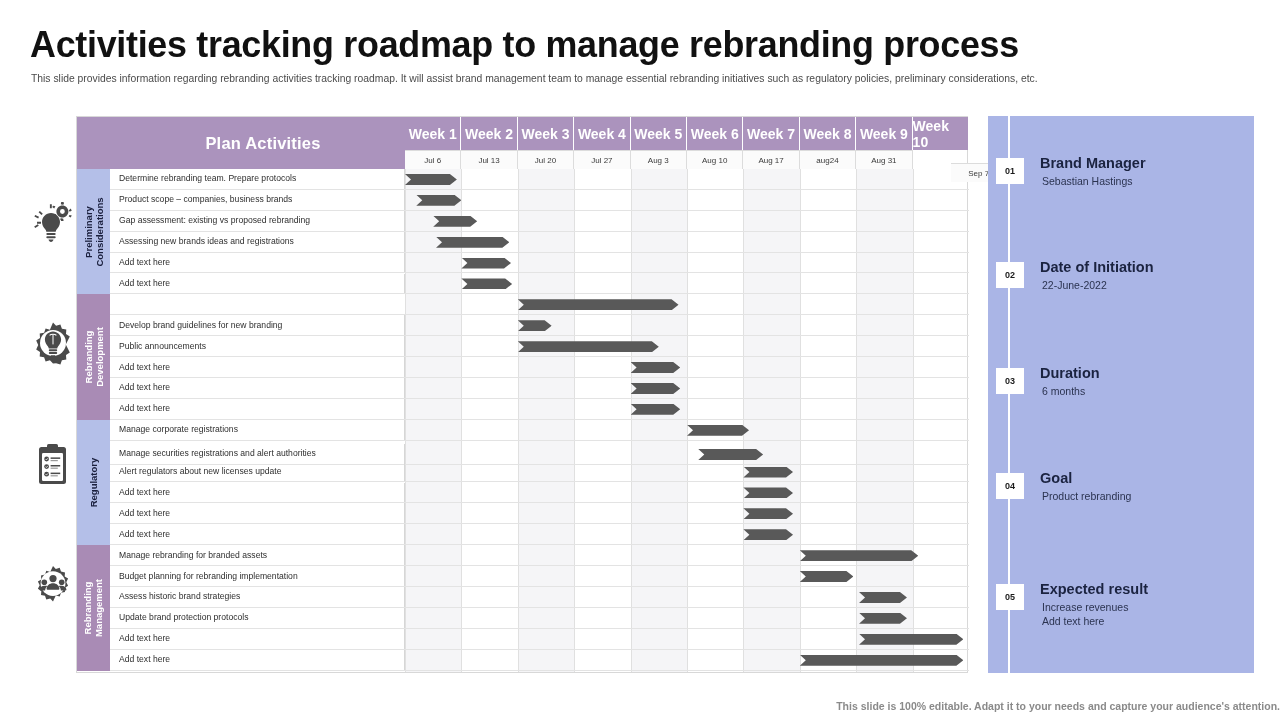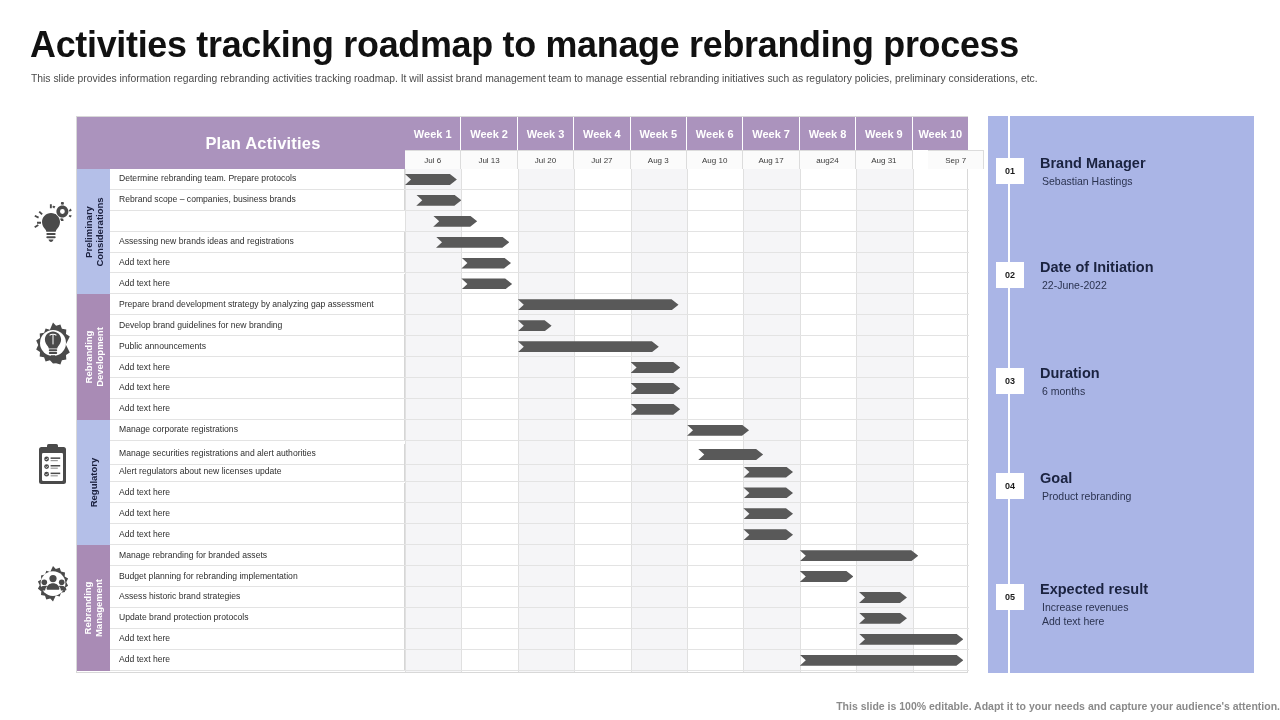--- a/index.html
+++ b/index.html
@@ -43,21 +43,21 @@
     position:absolute;left:0;top:0;width:328px;height:52px;
     background:#ab93bd;color:#ffffff;
     display:flex;align-items:center;justify-content:center;
     font-size:16.5px;font-weight:700;letter-spacing:0.2px;
     box-sizing:border-box;
     padding-left:44px;
   }
   .g-week-cell{
     position:absolute;top:0;height:33px;background:#ab93bd;color:#ffffff;
     display:flex;align-items:center;justify-content:center;
-    font-size:11px;font-weight:700;
+    font-size:14px;font-weight:700;
     box-sizing:border-box;border-right:1px solid #ffffff;
   }
   .g-date-cell{
     position:absolute;top:33px;height:19px;background:#fbfbfb;color:#3a3a3a;
     display:flex;align-items:center;justify-content:center;
     font-size:8px;
     box-sizing:border-box;border-right:1px solid #dcdcdc;border-top:1px solid #dcdcdc;
   }
   
   .g-body{position:absolute;left:0;top:52px;right:0;bottom:0;}
@@ -199,21 +199,21 @@
     <div id="date-cells">
         <div class="g-date-cell" style="left: 328px; width: 56.4px;">Jul 6</div>
         <div class="g-date-cell" style="left: 384.4px; width: 56.4px;">Jul 13</div>
         <div class="g-date-cell" style="left: 440.8px; width: 56.4px;">Jul 20</div>
         <div class="g-date-cell" style="left: 497.2px; width: 56.4px;">Jul 27</div>
         <div class="g-date-cell" style="left: 553.6px; width: 56.4px;">Aug 3</div>
         <div class="g-date-cell" style="left: 610px; width: 56.4px;">Aug 10</div>
         <div class="g-date-cell" style="left: 666.4px; width: 56.4px;">Aug 17</div>
         <div class="g-date-cell" style="left: 722.8px; width: 56.4px;">aug24</div>
         <div class="g-date-cell" style="left: 779.2px; width: 56.4px;">Aug 31</div>
-        <div class="g-date-cell" style="left: 851px; width: 56.4px;">Sep 7</div>
+        <div class="g-date-cell" style="left: 874px; width: 56.4px; margin-top: 13px;">Sep 7</div>
       </div>
   </div>
   <div class="g-body">
     <div id="col-lines">
         <div class="col-shade" style="left: 328px; width: 56.4px;"></div>
         <div class="col-line" style="left: 328px;"></div>
         <div class="col-line" style="left: 384.4px;"></div>
         <div class="col-shade" style="left: 440.8px; width: 56.4px;"></div>
         <div class="col-line" style="left: 440.8px;"></div>
         <div class="col-line" style="left: 497.2px;"></div>
@@ -229,43 +229,43 @@
       </div>
     <div id="sections">
         <div class="sec-label sec-blue" style="top: 0px; height: 125.4px;">
           <span>Preliminary<br>Considerations</span>
         </div>
         <div class="task-row" style="top: 0px; height: 20.9px;">
           <div class="task-name">Determine rebranding team. Prepare protocols</div>
           <div class="bar" style="left: 295px; width: 51.888px; top: 4.95px;"></div>
         </div>
         <div class="task-row" style="top: 20.9px; height: 20.9px;">
-          <div class="task-name">Rebrand scope – companies, business brands</div>
+          <div class="task-name">Product scope – companies, business brands</div>
           <div class="bar" style="left: 306.28px; width: 45.12px; top: 4.95px;"></div>
         </div>
         <div class="task-row" style="top: 41.8px; height: 20.9px;">
+          <div class="task-name">Gap assessment: existing vs proposed rebranding</div>
           <div class="bar" style="left: 323.2px; width: 43.992px; top: 4.95px;"></div>
         </div>
         <div class="task-row" style="top: 62.7px; height: 20.9px;">
           <div class="task-name">Assessing new brands ideas and registrations</div>
           <div class="bar" style="left: 326.02px; width: 73.32px; top: 4.95px;"></div>
         </div>
         <div class="task-row" style="top: 83.6px; height: 20.9px;">
           <div class="task-name">Add text here</div>
           <div class="bar" style="left: 351.4px; width: 49.632px; top: 4.95px;"></div>
         </div>
         <div class="task-row" style="top: 104.5px; height: 20.9px;">
           <div class="task-name">Add text here</div>
           <div class="bar" style="left: 351.4px; width: 50.76px; top: 4.95px;"></div>
         </div>
         <div class="sec-label sec-purple" style="top: 125.4px; height: 125.4px;">
           <span>Rebranding<br>Development</span>
         </div>
         <div class="task-row" style="top: 125.4px; height: 20.9px;">
-          <div class="task-name">Prepare brand development strategy by analyzing gap assessment</div>
           <div class="bar" style="left: 407.8px; width: 160.74px; top: 4.95px;"></div>
         </div>
         <div class="task-row" style="top: 146.3px; height: 20.9px;">
           <div class="task-name">Develop brand guidelines for new branding</div>
           <div class="bar" style="left: 407.8px; width: 33.84px; top: 4.95px;"></div>
         </div>
         <div class="task-row" style="top: 167.2px; height: 20.9px;">
           <div class="task-name">Public announcements</div>
           <div class="bar" style="left: 407.8px; width: 141px; top: 4.95px;"></div>
         </div>

